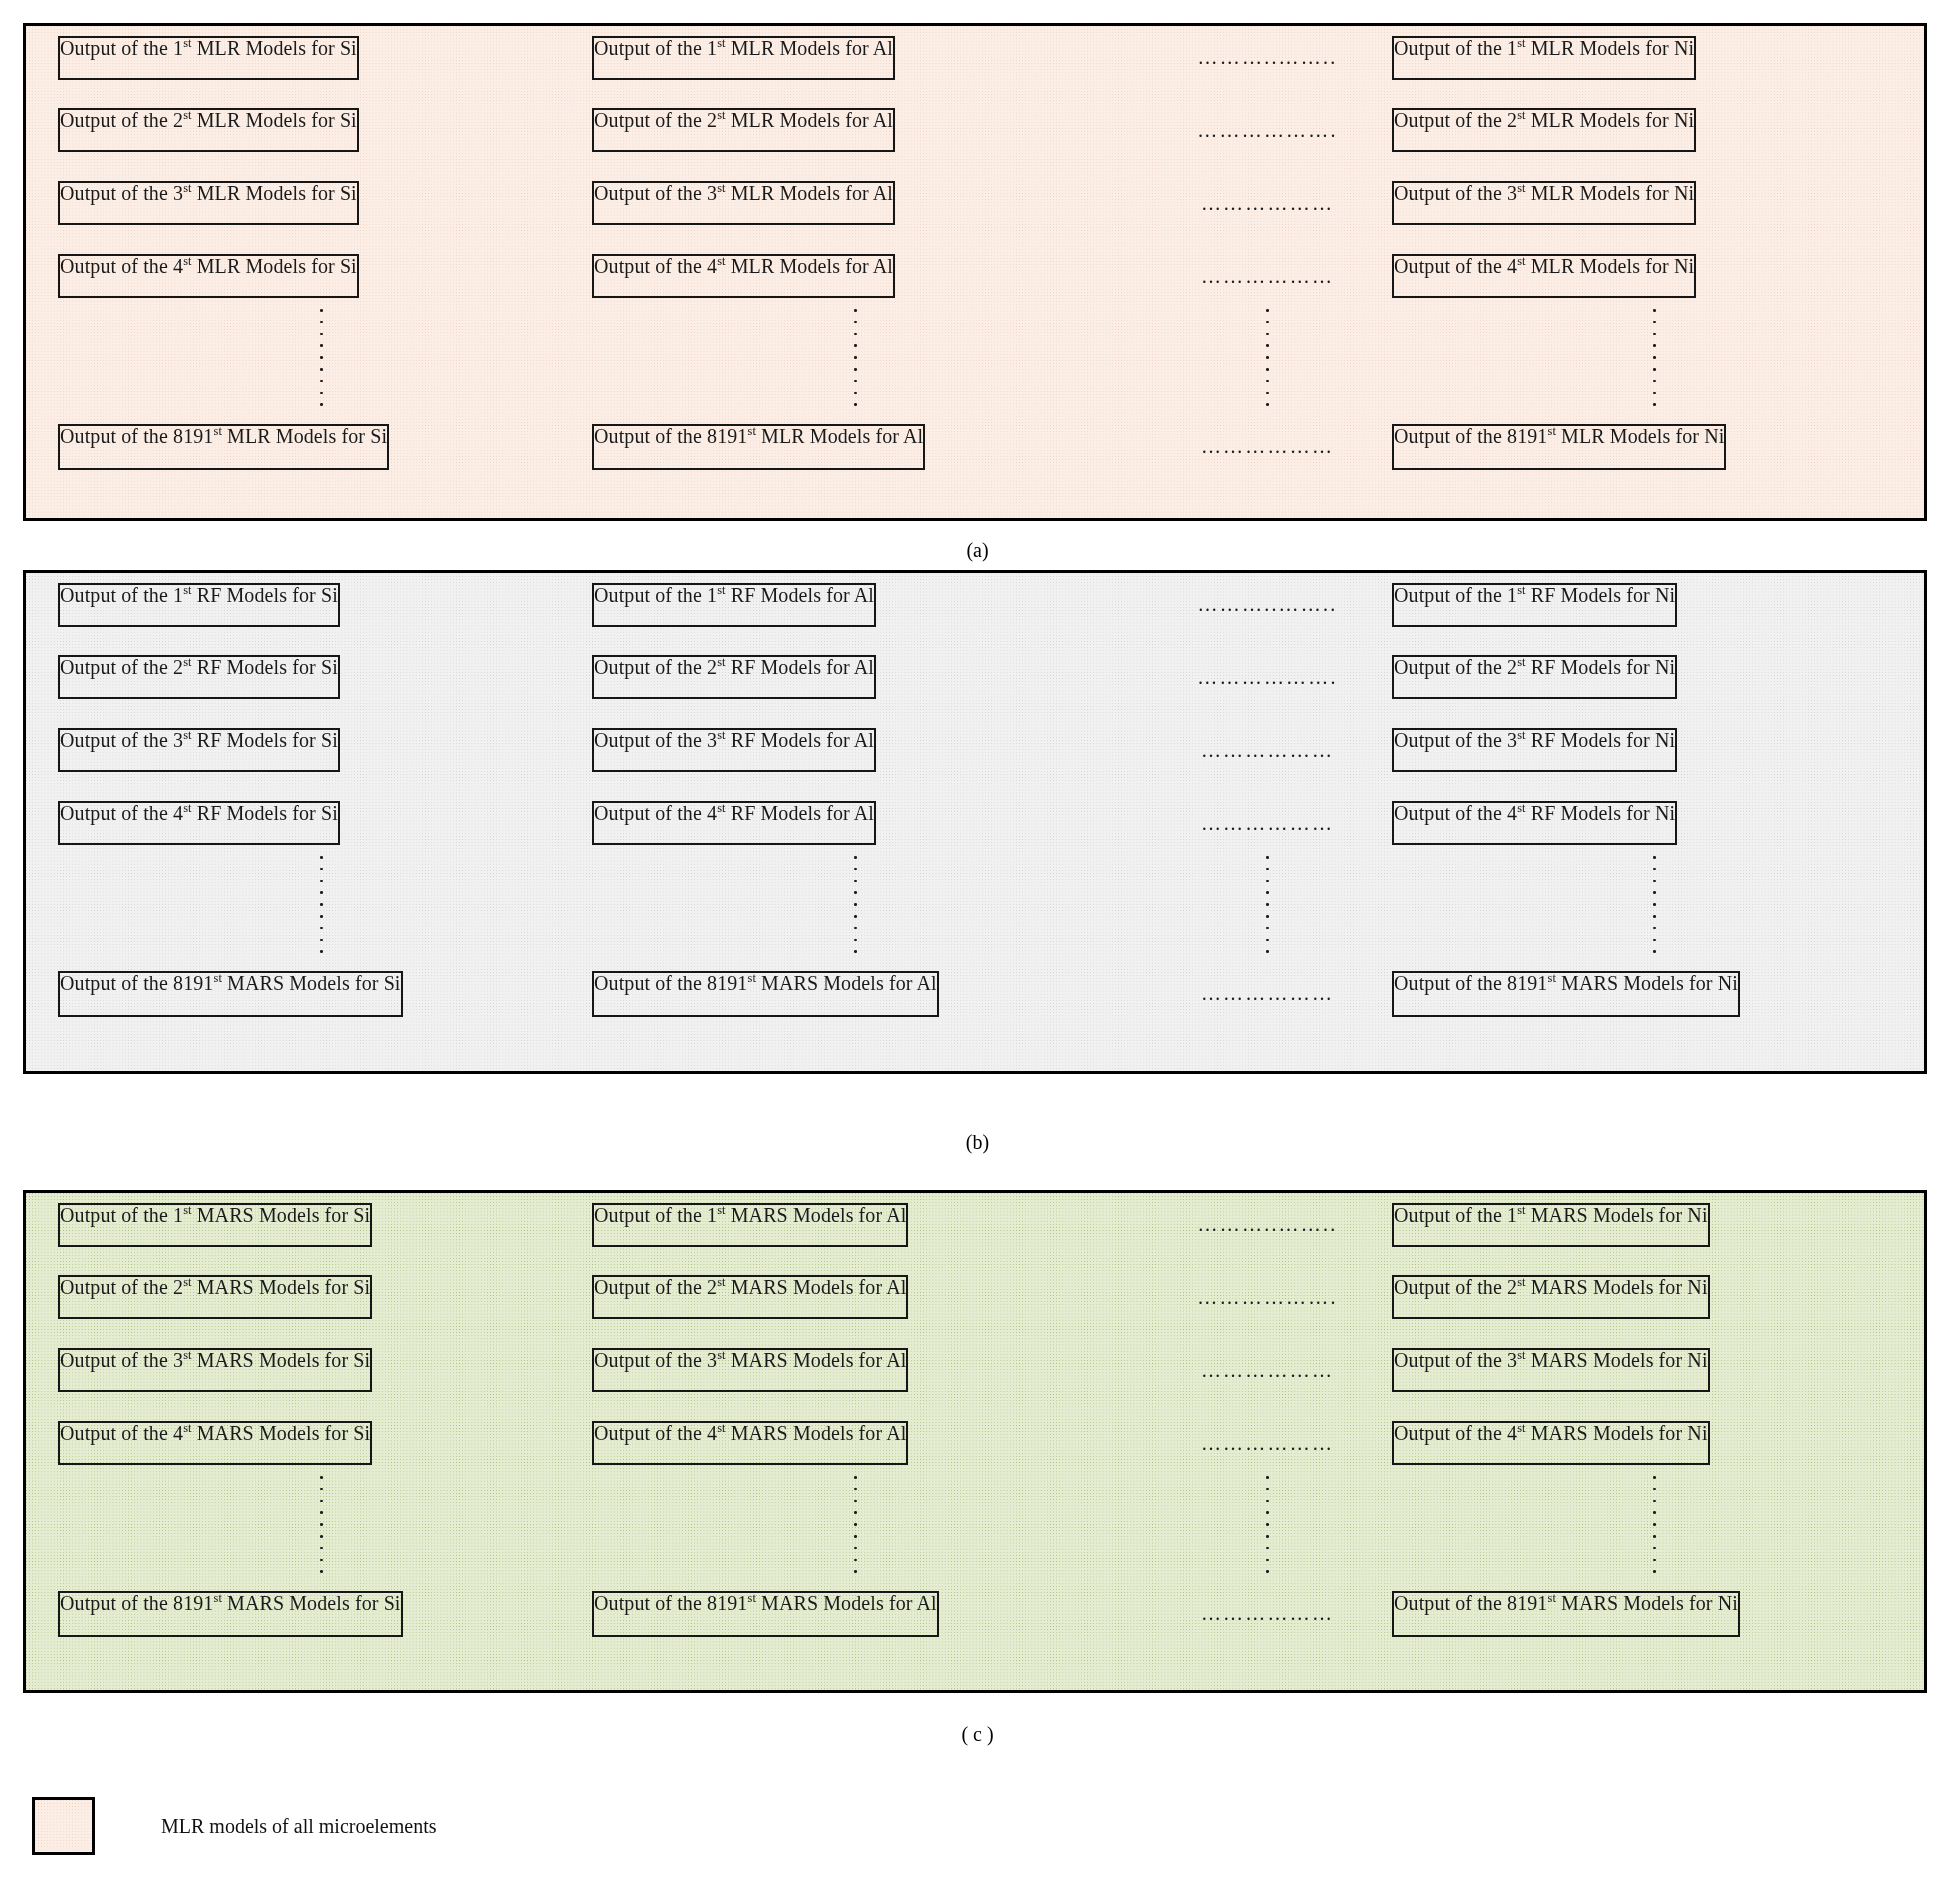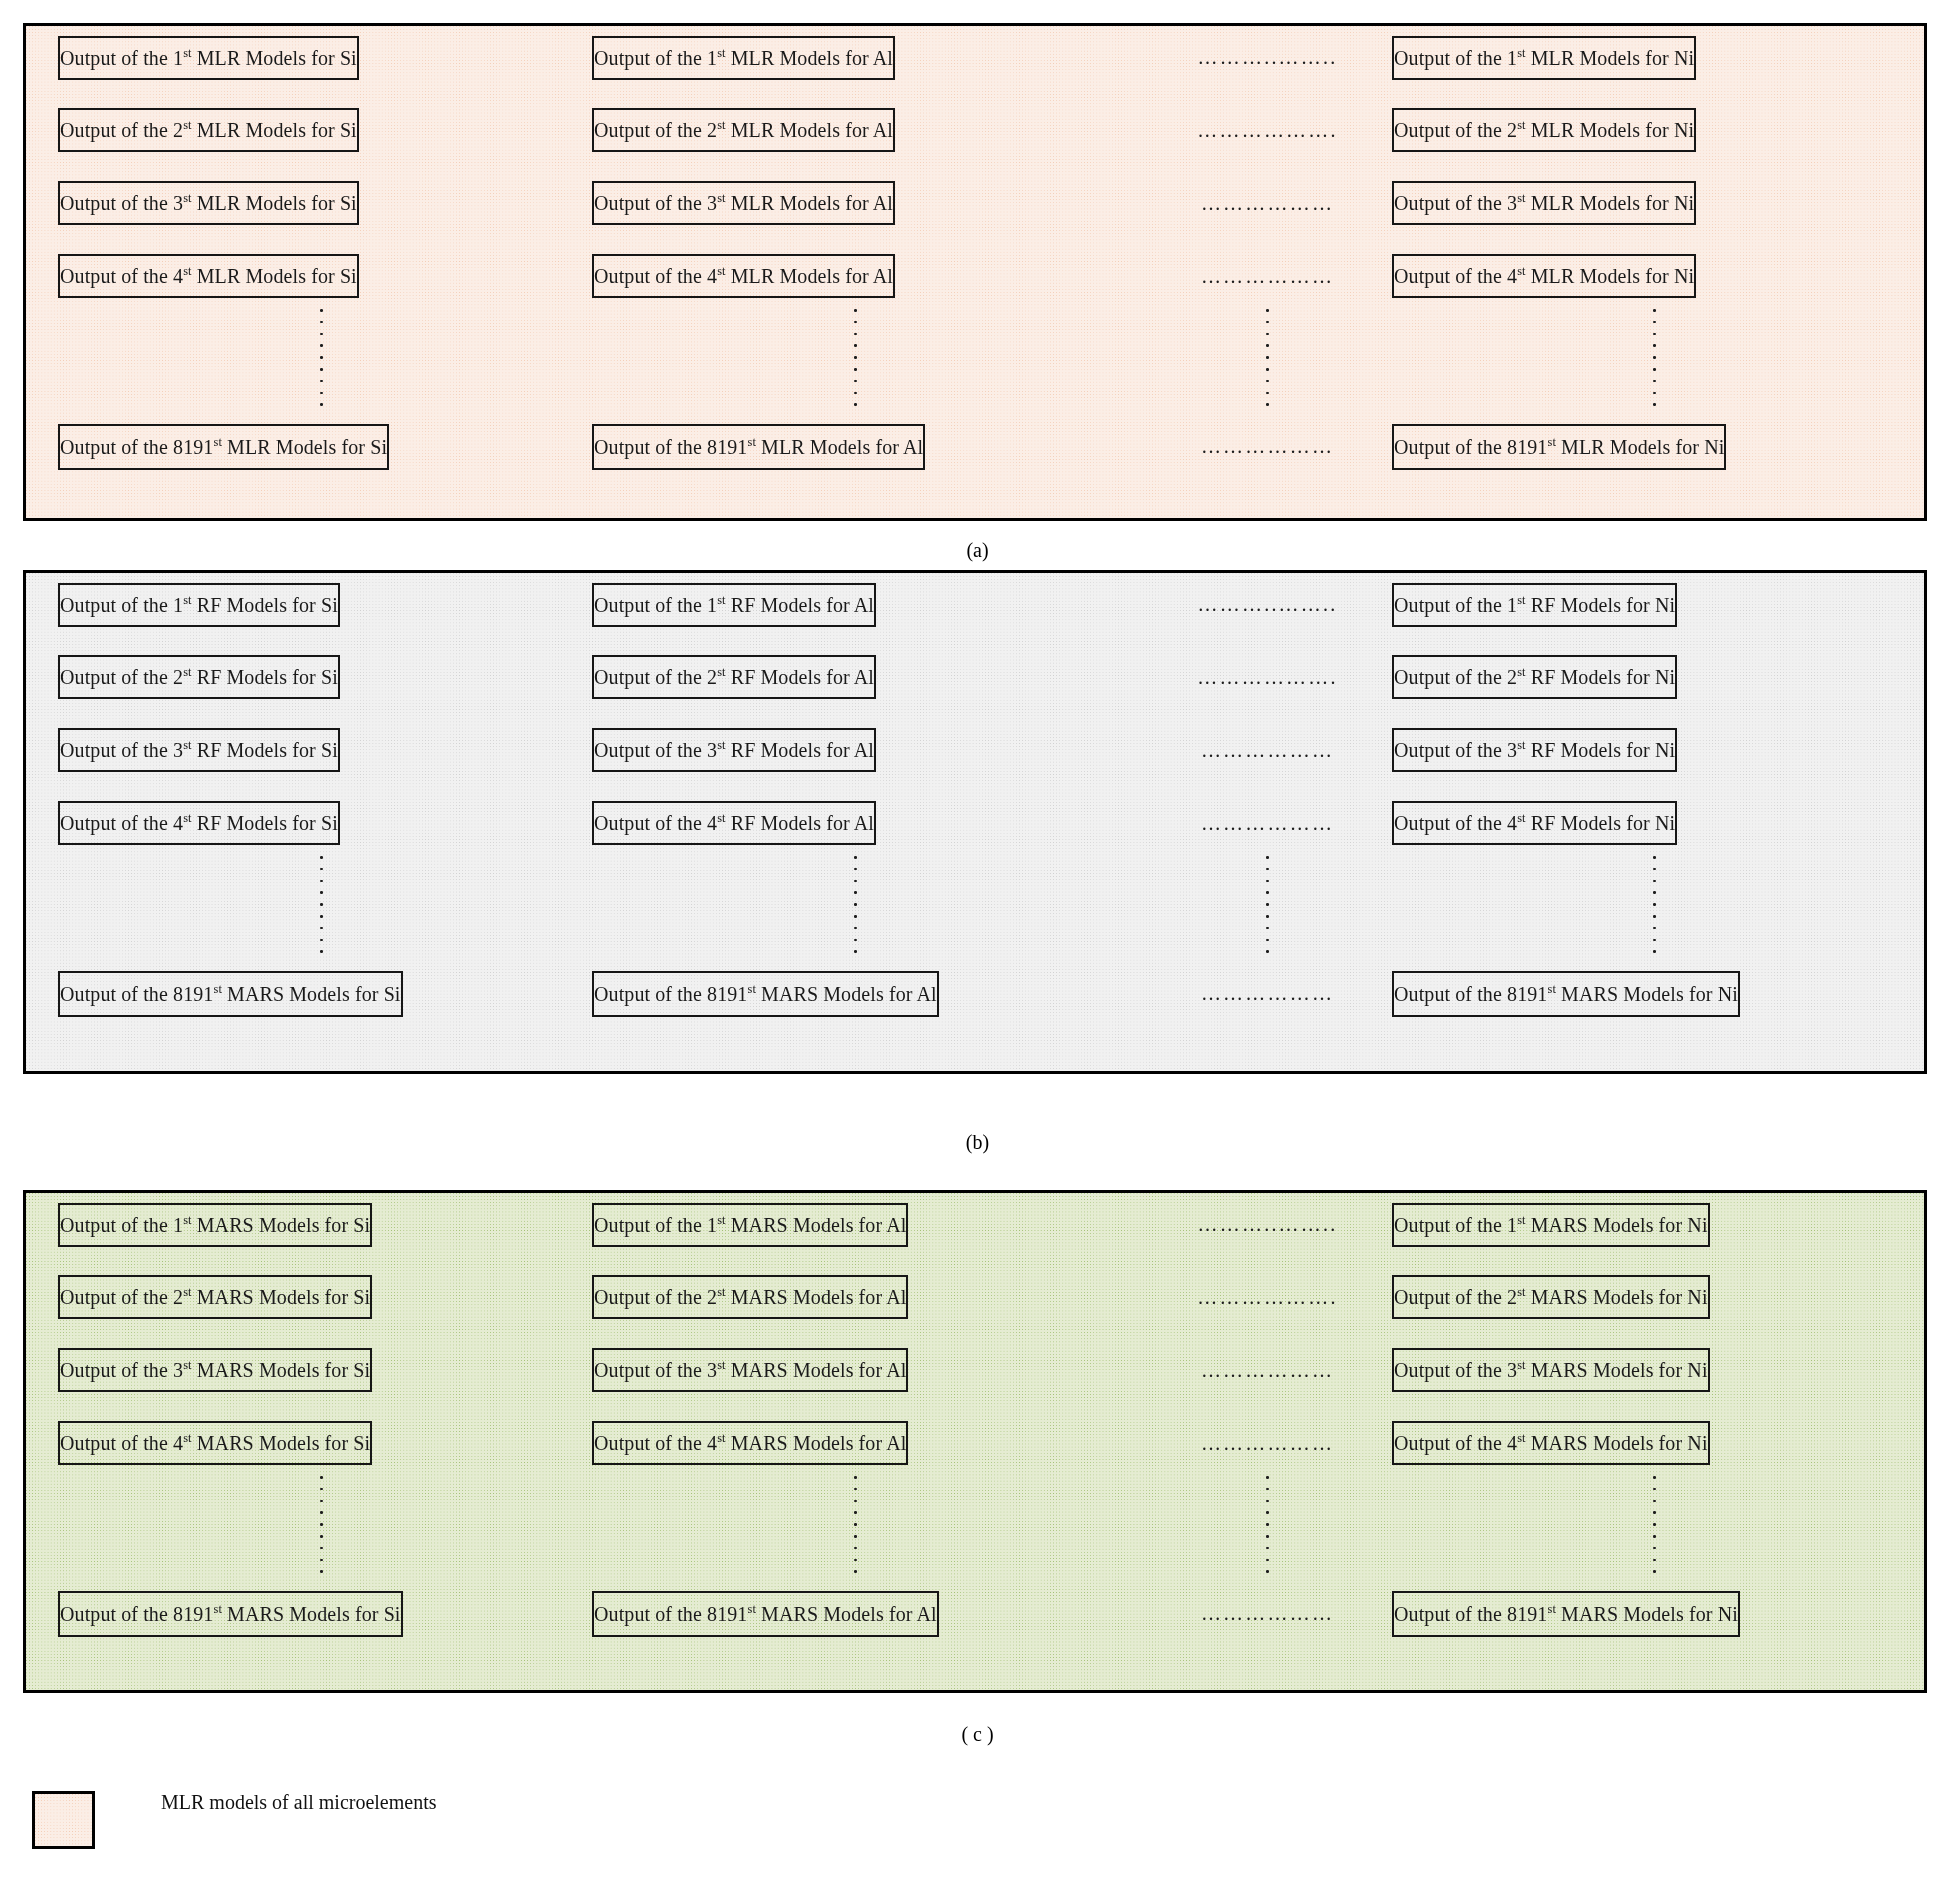--- a/index.html
+++ b/index.html
@@ -55,21 +55,21 @@
   .col-1 { left: 32px;   width: 527px; }
   .col-2 { left: 566px; width: 527px; }
   .col-dots { left: 1123px; width: 237px; }
   .col-3 { left: 1366px; width: 525px; }
 
   .mbox {
     position: absolute;
     box-sizing: border-box;
     border: 2.2px solid #161616;
     display: flex;
-    align-items: center;
+    align-items: flex-start;
     justify-content: center;
     text-align: center;
     white-space: nowrap;
   }
   .mbox .lbl {
     font-size: 20px;
     line-height: 1;
     color: #1a1a1a;
     letter-spacing: 0.1px;
   }
@@ -134,20 +134,21 @@
   
   .legend {
     position: absolute;
     left: 0; top: 1791px;
     width: 1955px;
     height: 70px;
   }
   .legend-item {
     position: absolute;
     display: flex;
+    align-items: center;
     height: 70px;
   }
   .legend-item.li-1 { left: 32px;   }
   .legend-item.li-2 { left: 677px; }
   .legend-item.li-3 { left: 1318px; }
 
   .swatch {
     box-sizing: border-box;
     width: 63px;
     height: 58px;

